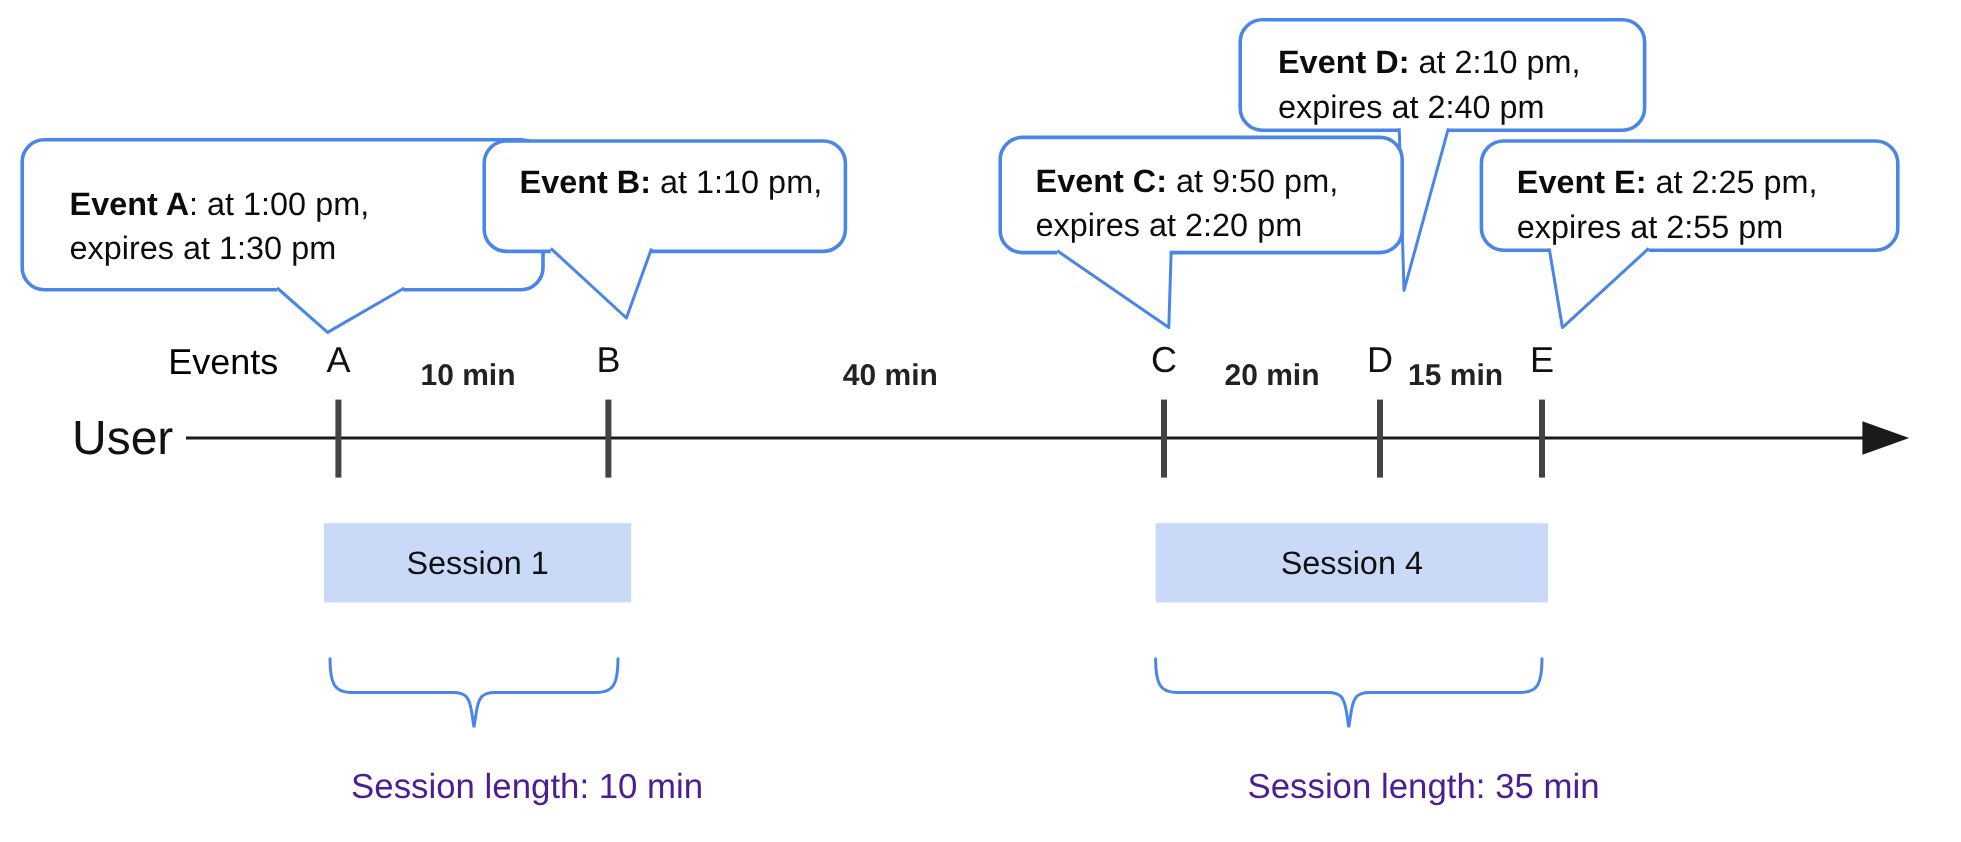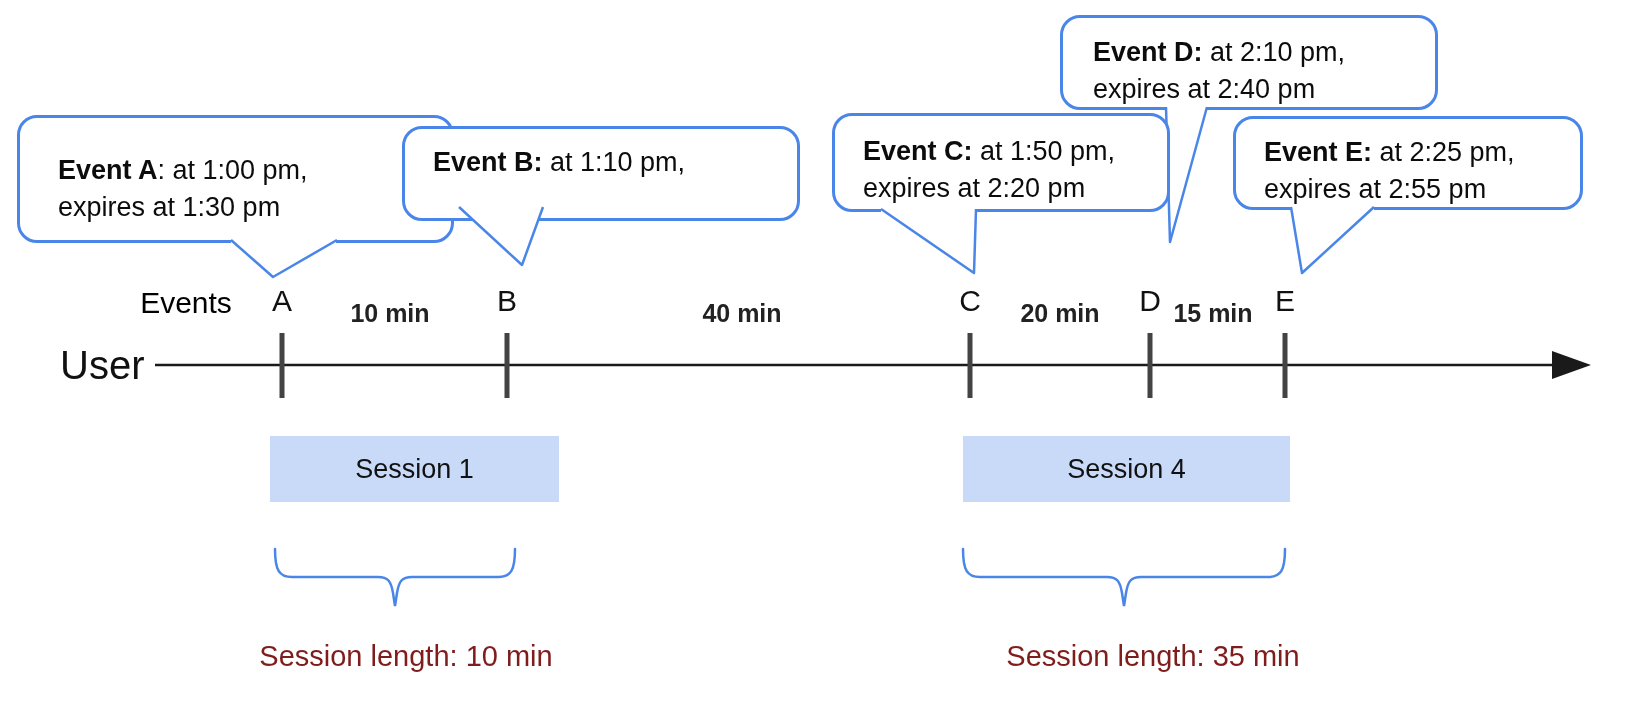--- a/index.html
+++ b/index.html
@@ -11,41 +11,41 @@
   .z0{z-index:0}.z1{z-index:1}.z2{z-index:2}.z3{z-index:3}.z4{z-index:4}
 
   
   .bubble{
     position:absolute;box-sizing:border-box;background:#fff;
     border:3px solid #4a86e8;border-radius:20px;
     font-size:27px;line-height:37px;color:#0c0c0c;white-space:nowrap;
   }
   .bubble .bold{font-weight:700;}
   #bubble-a{left:17px;top:115px;width:437px;height:128px;padding:34px 0 0 38px;}
-  #bubble-b{left:402px;top:126px;width:398px;height:95px;padding:15px 0 0 28px;}
+  #bubble-b{left:402px;top:116px;width:304px;height:95px;padding:15px 0 0 28px;}
   #bubble-c{left:832px;top:113px;width:338px;height:99px;padding:17px 0 0 28px;}
-  #bubble-d{left:1060px;top:15px;width:378px;height:95px;padding:16px 0 0 30px;}
+  #bubble-d{left:1032px;top:15px;width:340px;height:95px;padding:16px 0 0 30px;}
   #bubble-e{left:1233px;top:116px;width:350px;height:94px;padding:15px 3px 0 28px;}
 
   
   .user-label{position:absolute;left:60px;top:343px;font-size:40px;color:#111;}
   .events-label{position:absolute;left:126px;top:286px;width:120px;text-align:center;font-size:30px;color:#000000;}
   .tick-letter{position:absolute;top:284px;width:60px;text-align:center;font-size:30px;color:#111;z-index:1;}
   .interval-label{position:absolute;top:299px;width:120px;text-align:center;font-size:25px;color:#222;z-index:1;font-weight:bold;}
 
   
   .session-box{
     position:absolute;top:436px;height:66px;background:#c9daf8;z-index:1;
     display:flex;align-items:center;justify-content:center;
     font-size:27px;color:#111;
   }
-  #session-1{left:270px;width:289px;}
+  #session-1{left:270px;width:256px;}
   #session-2{left:963px;width:327px;}
 
-  .session-length{position:absolute;top:640px;width:360px;text-align:center;font-size:29px;color:#7f1d1d;z-index:1;}
+  .session-length{position:absolute;top:640px;width:360px;text-align:right;font-size:29px;color:#4c1d95;z-index:1;}
   #session-length-1{left:226px;}
   #session-length-2{left:973px;}
 </style>
 </head>
 <body>
 
 <div class="canvas">
 
   <svg class="layer z0" width="1634" height="702">
 
@@ -73,21 +73,21 @@
   </svg>
 
   <div class="bubble z3" id="bubble-a">
     <div><span class="bold">Event A</span><span>: at 1:00 pm,</span></div>
     <div>expires at 1:30 pm</div>
   </div>
   <div class="bubble z3" id="bubble-b">
     <div><span class="bold">Event B:</span><span> at 1:10 pm,</span></div>
   </div>
   <div class="bubble z3" id="bubble-c">
-    <div><span class="bold">Event C:</span><span> at 1:50 pm,</span></div>
+    <div><span class="bold">Event C:</span><span> at 9:50 pm,</span></div>
     <div>expires at 2:20 pm</div>
   </div>
   <div class="bubble z3" id="bubble-e">
     <div><span class="bold">Event E:</span><span> at 2:25 pm,</span></div>
     <div>expires at 2:55 pm</div>
   </div>
 
   <svg class="layer z4" width="1634" height="702">
     <rect x="231" y="239" width="105" height="5" fill="#ffffff"></rect>
     <path d="M231,240 L273,277 L337,240" fill="#ffffff" stroke="#4a86e8" stroke-width="2.5" stroke-linejoin="round"></path>

